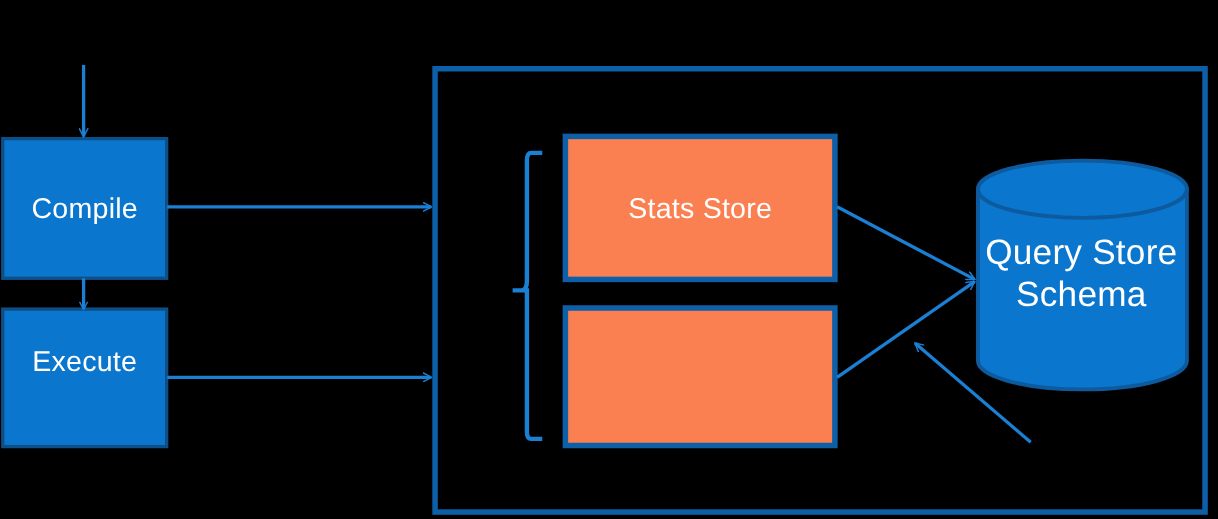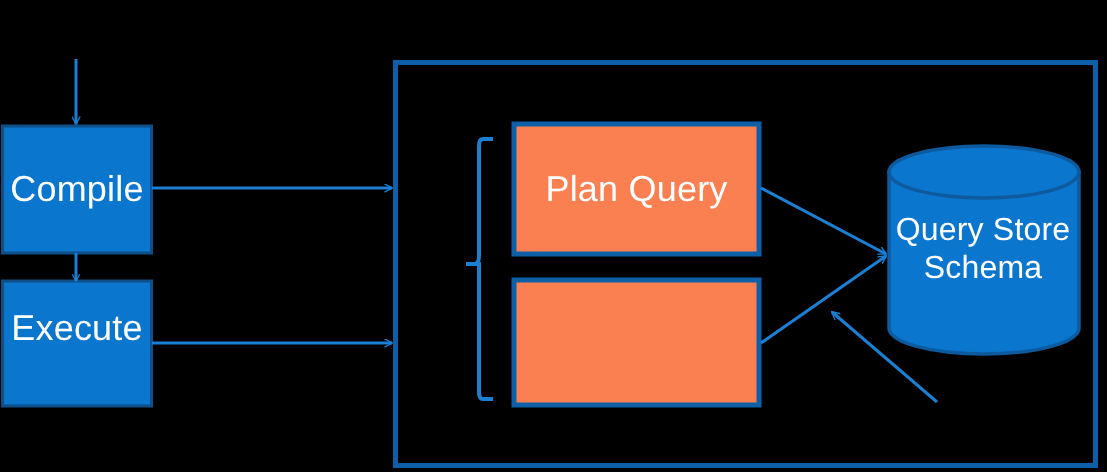--- a/index.html
+++ b/index.html
@@ -22,21 +22,21 @@
     position: absolute;
     left: 0;
     top: 0;
     width: 1107px;
     height: 472px;
   }
   .node-label {
     position: absolute;
     color: #ffffff;
     font-family: "Liberation Sans", sans-serif;
-    font-size: 36px;
+    font-size: 26px;
     font-weight: 400;
     letter-spacing: 0.2px;
     text-align: center;
     line-height: 1.18;
     white-space: pre-line;
     display: flex;
     align-items: center;
     justify-content: center;
     pointer-events: none;
     text-rendering: geometricPrecision;
@@ -100,19 +100,19 @@
     <line x1="761" y1="343" x2="886" y2="256" stroke="#1b7fd4" stroke-width="3" marker-end="url(#arrowOpen)"></line>
 
     <line x1="937" y1="402" x2="832" y2="312" stroke="#1b7fd4" stroke-width="3" marker-end="url(#arrowOpen)"></line>
 
   </svg>
 
   <div class="node-label" id="label-compile">Compile</div>
 
   <div class="node-label" id="label-execute">Execute</div>
 
-  <div class="node-label" id="label-planstore">Plan Query</div>
+  <div class="node-label" id="label-planstore">Stats Store</div>
 
 
   <div class="node-label" id="label-schema">Query Store
 Schema</div>
 
 </div>
 
 </body></html>

